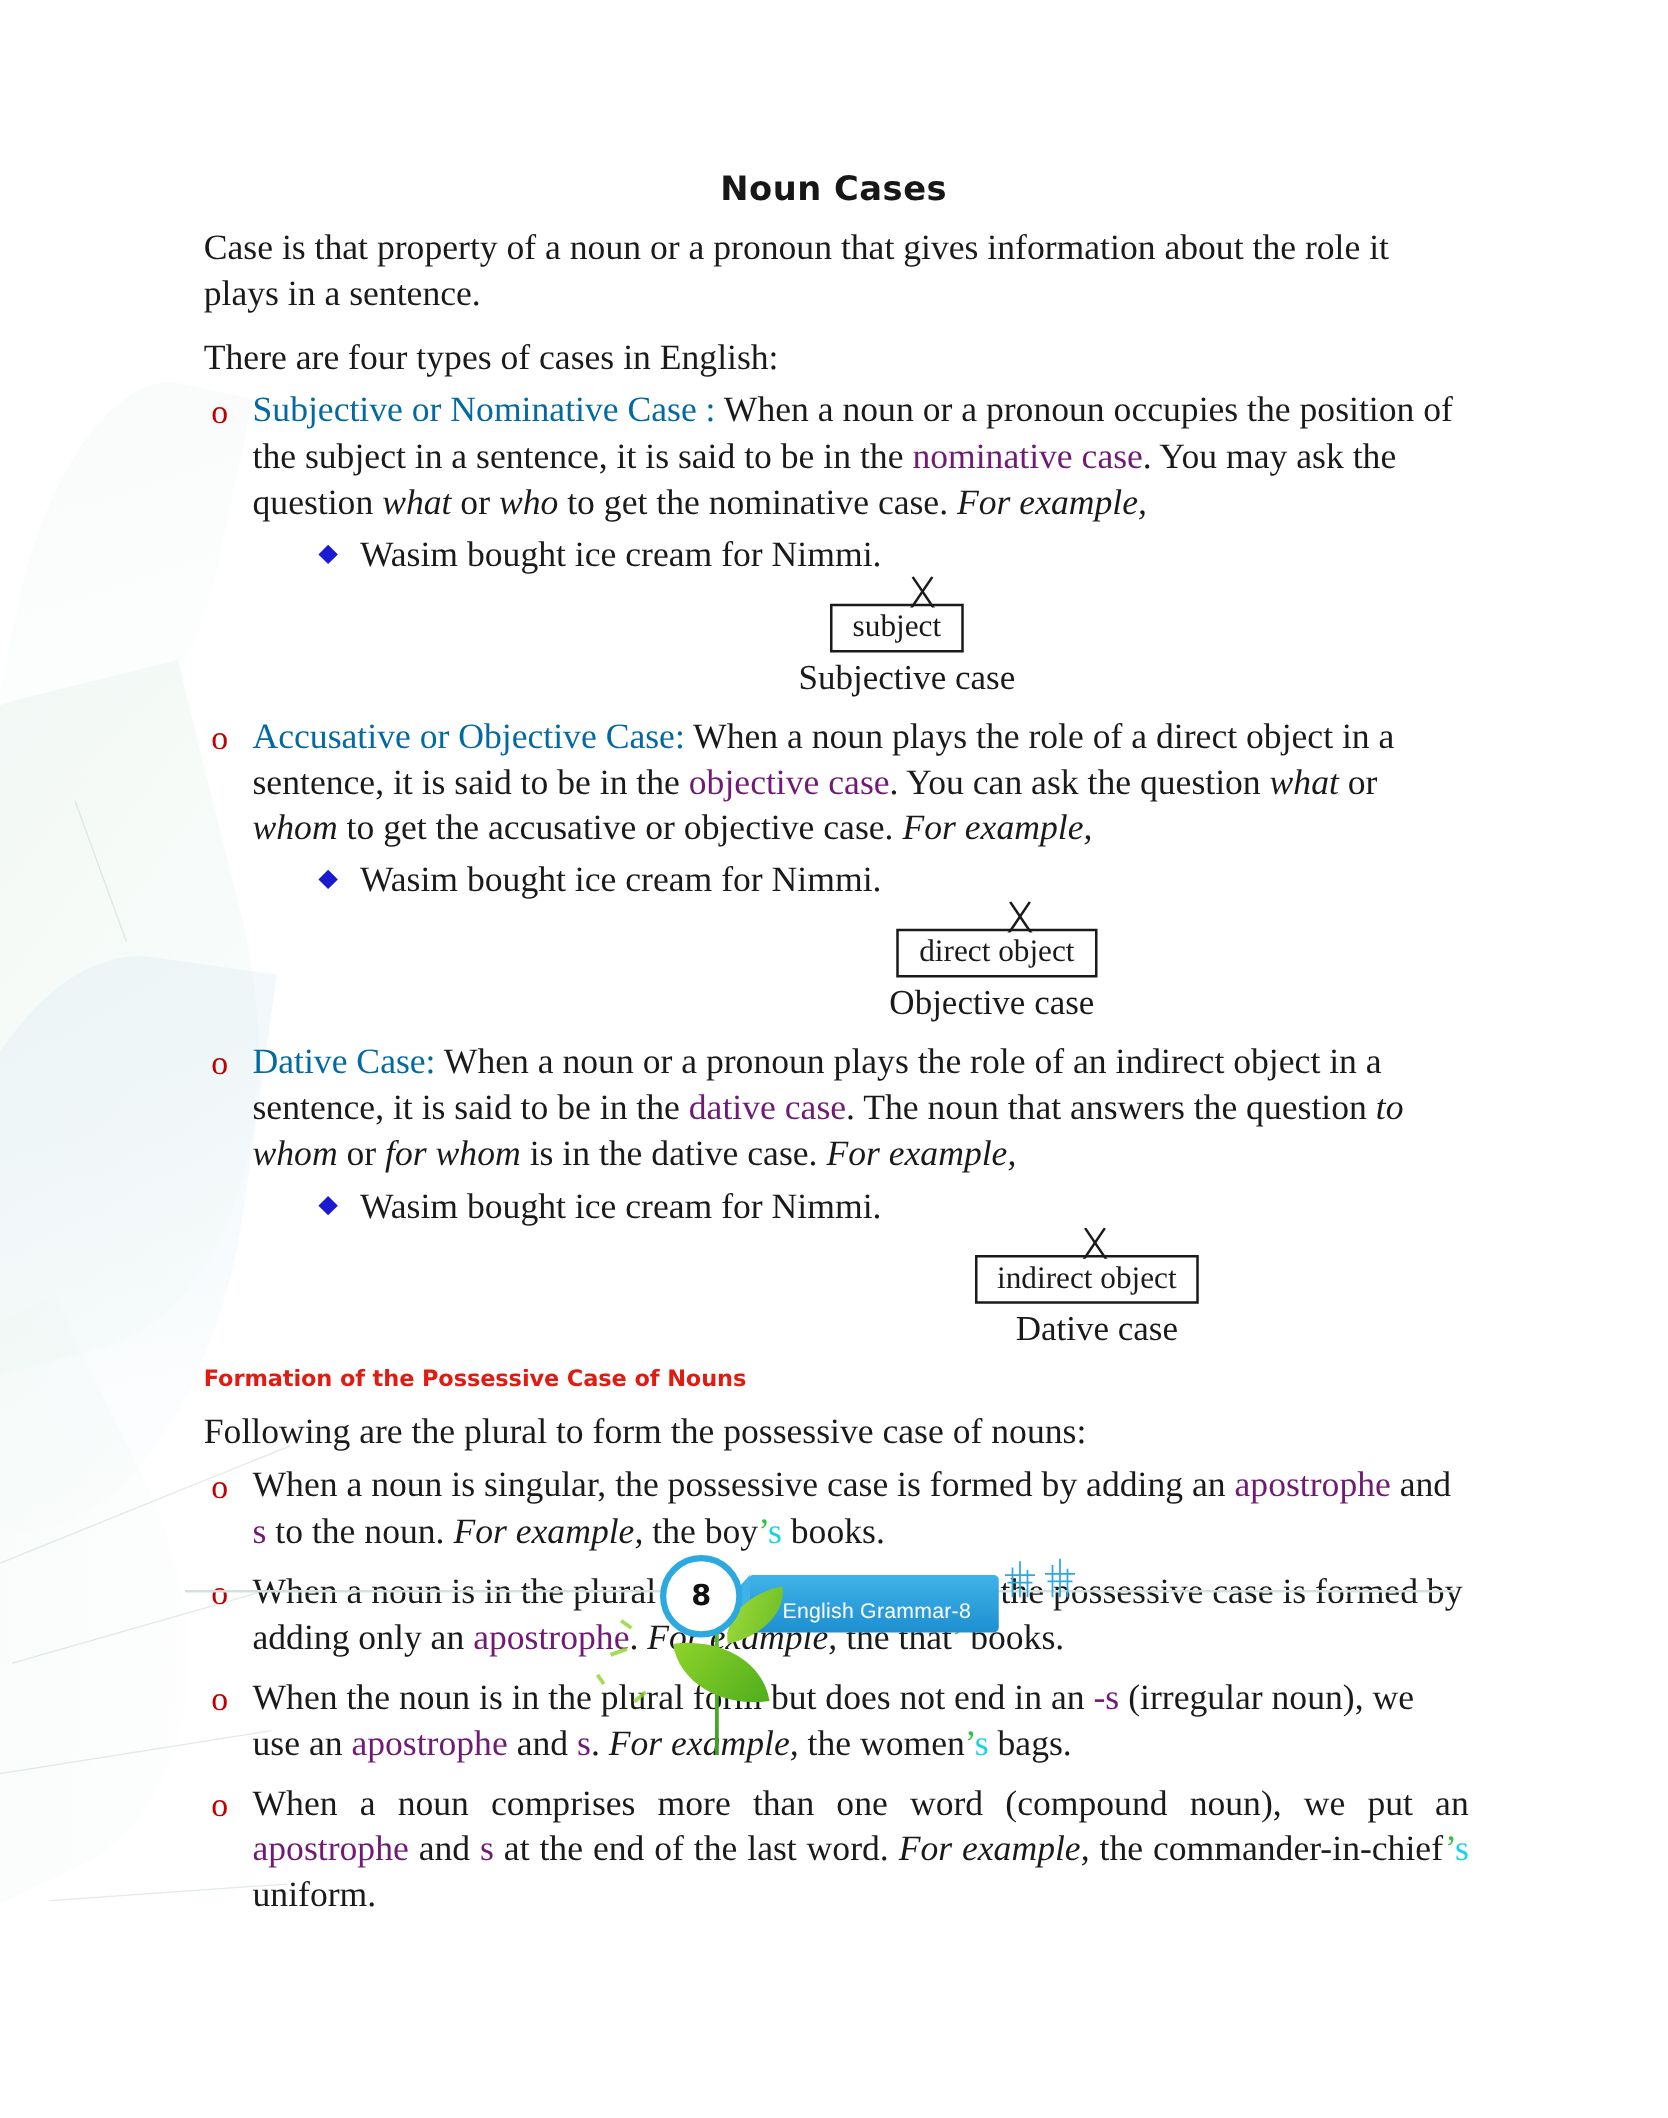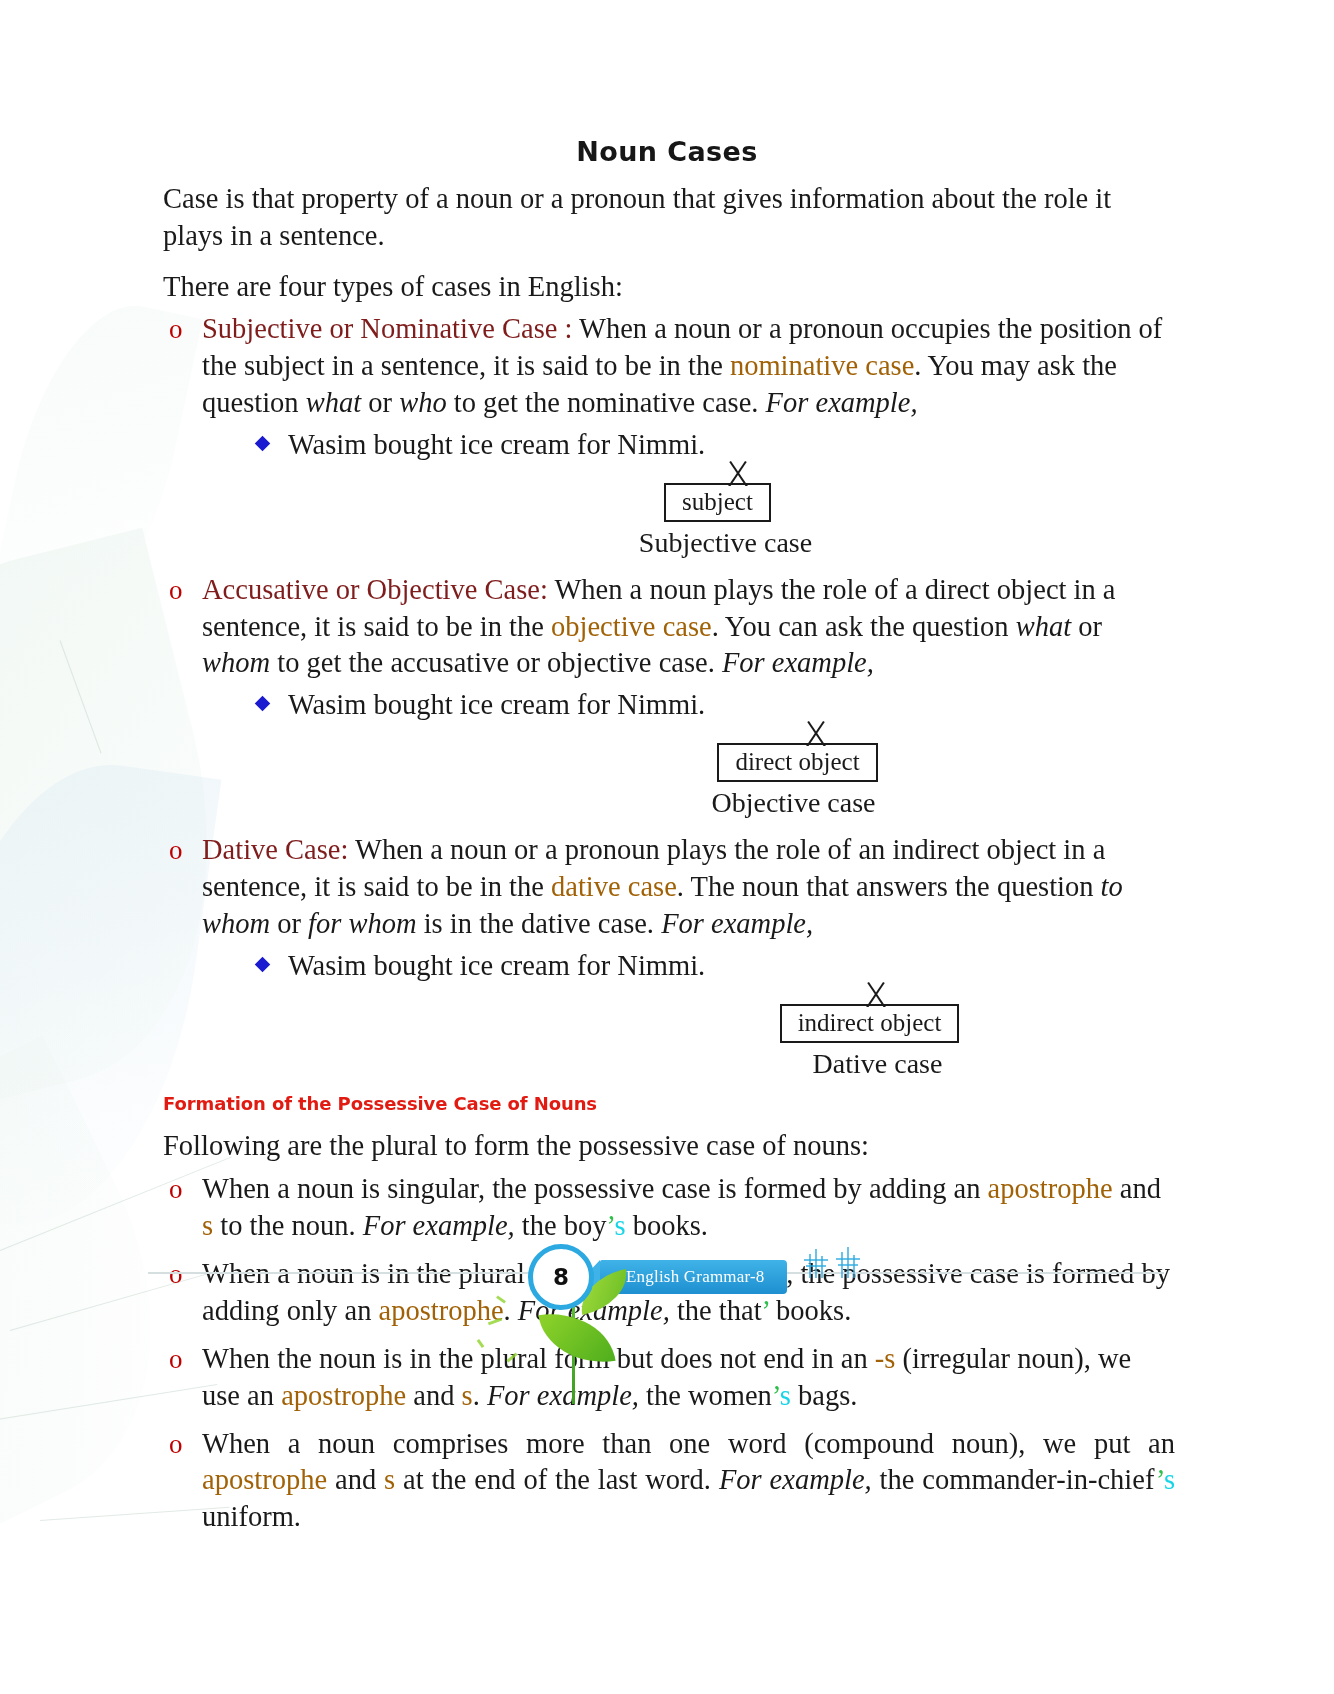--- a/index.html
+++ b/index.html
@@ -134,22 +134,22 @@
   ul.lvl2 > li > .dmark {
     position: absolute;
     left: 55px;
     top: 12px;
     width: 11px;
     height: 11px;
     background: #1a1ad0;
     transform: rotate(45deg);
   }
 
-  .blue    { color: #7f1d1d; }
-  .magenta { color: #a16207; }
+  .blue    { color: #0369a1; }
+  .magenta { color: #701a75; }
   .cyan    { color: #17d4e6; }
   .green   { color: #2fbf4b; }
   .ital    { font-style: italic; }
 
   h2.section-head {
     font-family: "DejaVu Sans", sans-serif;
     font-weight: bold;
     font-size: 18px;
     color: #e21b12;
     margin: 13px 0 4px 4px;
@@ -237,26 +237,26 @@
     font-weight: bold;
     font-size: 23px;
     color: #101010;
     z-index: 5;
   }
   .book-banner {
     position: absolute;
     left: 600px;
     top: 20px;
     height: 34px;
-    padding: 0 22px 0 26px;
+    padding: 12px 22px 0 26px;
     display: flex;
     align-items: center;
     background: linear-gradient(180deg, #3fb3e8 0%, #1e8fd0 100%);
     color: #ffffff;
-    font-family: Liberation Serif, serif;
+    font-family: Liberation Sans, sans-serif;
     font-size: 17px;
     letter-spacing: 0.2px;
     border-radius: 2px 4px 4px 2px;
     z-index: 3;
     text-align: center;
   }
   .banner-notch {
     position: absolute;
     left: -16px;
     top: 0;

